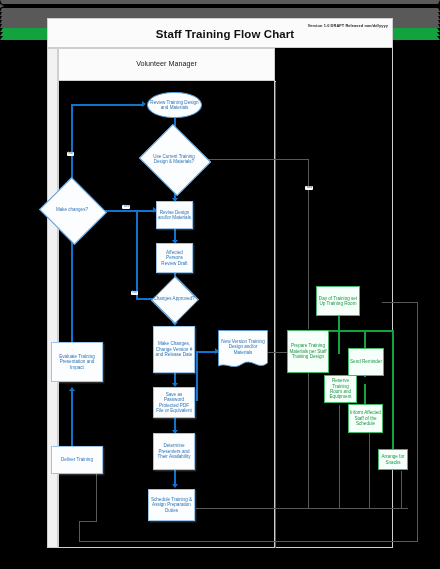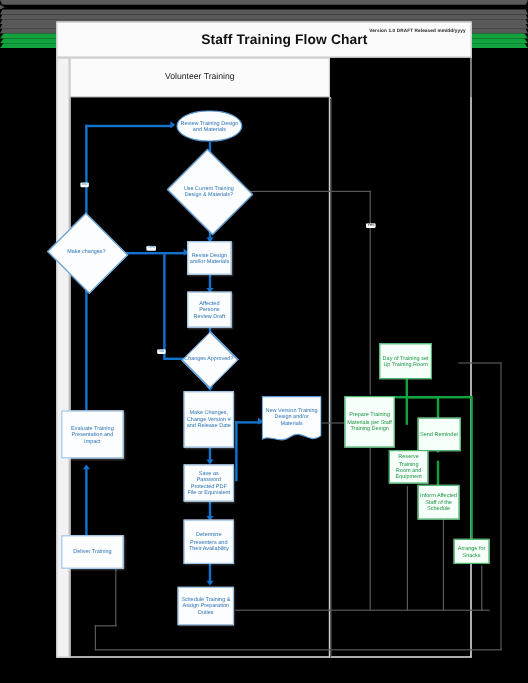--- a/index.html
+++ b/index.html
@@ -24,21 +24,21 @@
     box-sizing:border-box;
   }
   
   .title-band{
     position:absolute;left:47px;top:18px;width:346px;height:30px;
     background:#fbfbfb;
     border:1px solid #cfcfcf;
     box-sizing:border-box;
   }
   .title-text{
-    position:absolute;left:16px;top:0;width:346px;height:30px;
+    position:absolute;left:4px;top:0;width:346px;height:30px;
     display:flex;align-items:center;justify-content:center;
     font-size:11.5px;font-weight:bold;color:#111;
     letter-spacing:.1px;
   }
   .version-text{
     position:absolute;right:4px;top:4px;
     font-size:3.9px;color:#222;font-weight:bold;
     white-space:nowrap;
     letter-spacing:.1px;
   }
@@ -140,21 +140,21 @@
 
   <div class="sheet"></div>
 
   <div class="title-band">
     <div class="title-text">Staff Training Flow Chart</div>
     <div class="version-text">Version 1.0 DRAFT  Released  mm/dd/yyyy</div>
   </div>
 
   <div id="lane-strip"></div>
 
-  <div class="lane-head" id="lane-head-left">Volunteer Training</div>
+  <div class="lane-head" id="lane-head-left">Volunteer Manager</div>
   <div class="lane-body" id="lane-body-left"></div>
   <div class="lane-body" id="lane-body-right"></div>
 
   <div class="ln v" style="left:71px;top:104px;height:97px;"></div>
   <div class="ln h" style="left:71px;top:104px;width:72px;"></div>
   <div class="ar right" style="left:142px;top:101px;"></div>
   <div class="elbl" style="left:67px;top:152px;">No</div>
 
   <div class="ln v" style="left:174px;top:118px;height:20px;"></div>
   <div class="ar down" style="left:172px;top:136px;"></div>

